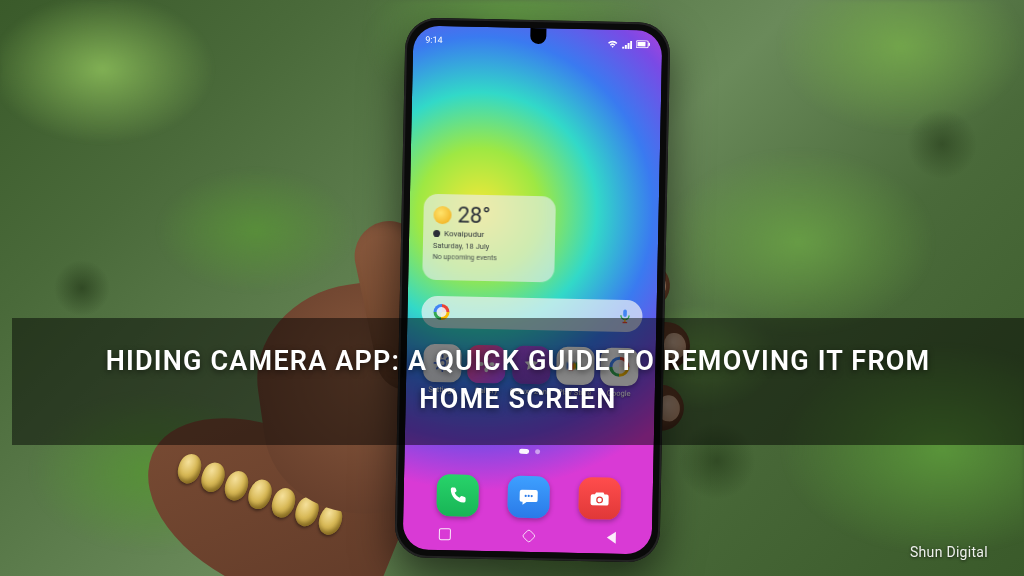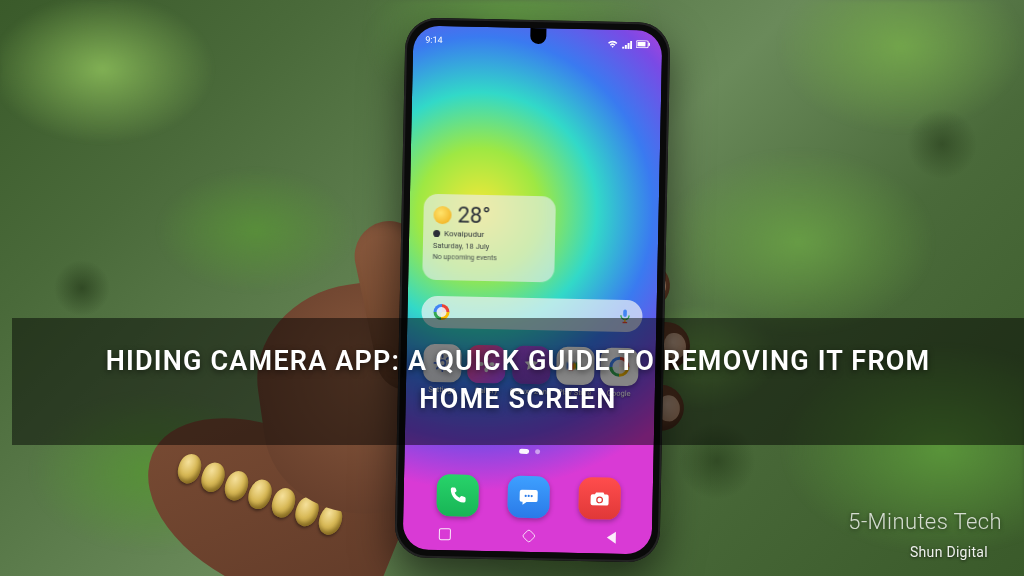--- a/index.html
+++ b/index.html
@@ -472,15 +472,14 @@
         <span class="nav-home"></span>
         <span class="nav-back"></span>
       </div>
     </div>
   </div>
 
   <div class="headline-band">
     <div class="headline">HIDING CAMERA APP: A QUICK GUIDE TO REMOVING IT FROM HOME SCREEN</div>
   </div>
 
-  <div class="video-watermark">5-Minutes Tech</div>
   <div class="brand">Shun Digital</div>
 </div>
 
 </body></html>

